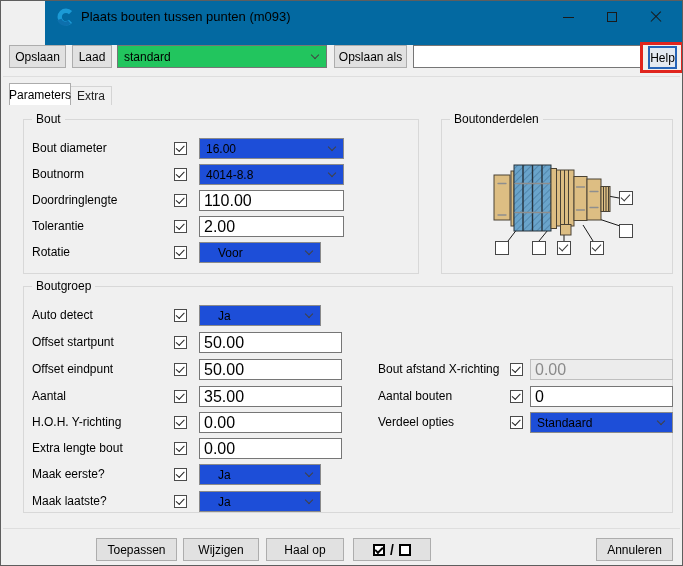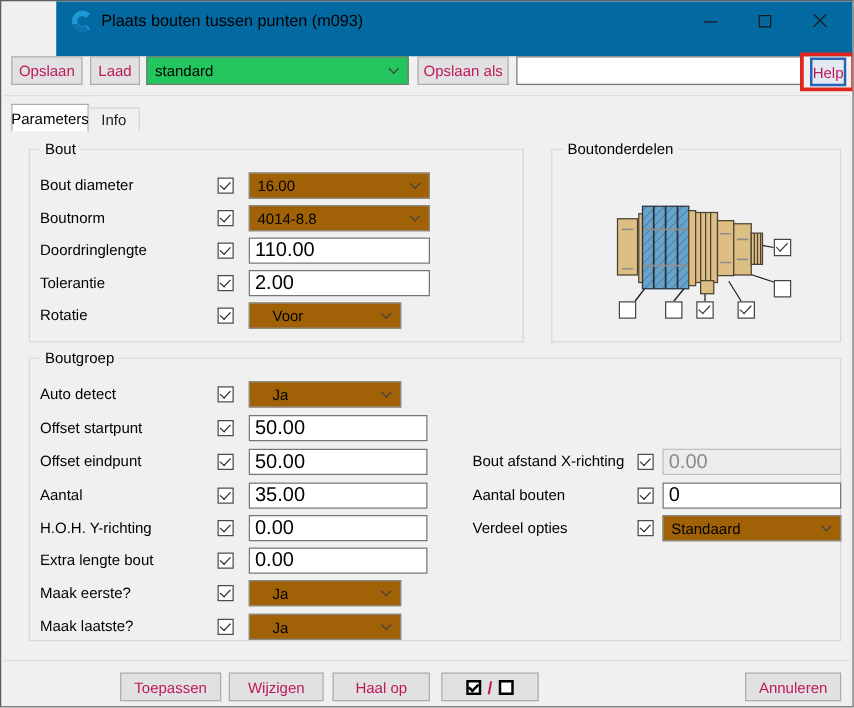--- a/index.html
+++ b/index.html
@@ -16,21 +16,21 @@
   .winbtns{position:absolute;right:4px;top:0;height:32px;display:flex;}
   .winbtn{width:44px;height:32px;display:flex;align-items:center;justify-content:center;position:relative;}
   .glyph-min{width:11px;height:1px;background:#1a1a1a;display:block;}
   .glyph-max{width:10px;height:10px;border:1px solid #1a1a1a;display:block;background:transparent;}
   .glyph-close{width:12px;height:12px;position:relative;display:block;}
   .glyph-close::before,.glyph-close::after{content:"";position:absolute;left:-1px;top:5px;width:14px;height:1.4px;background:#1a1a1a;}
   .glyph-close::before{transform:rotate(45deg);}
   .glyph-close::after{transform:rotate(-45deg);}
   
   .btn{position:absolute;height:23px;background:#E1E1E1;border:1px solid #ADADAD;
-       display:flex;align-items:center;justify-content:center;font-size:12px;color:#be185d;}
+       display:flex;align-items:center;justify-content:center;font-size:12px;color:#000000;}
   .combo{position:absolute;height:23px;background:#22c55e;border:1px solid #767676;
          display:flex;align-items:center;padding:0 22px 0 6px;}
   .combo .chev,.select .chev{position:absolute;right:8px;top:50%;width:6px;height:6px;margin-top:-5px;
         border-right:1.3px solid #424242;border-bottom:1.3px solid #424242;transform:rotate(45deg);}
   .tinput{position:absolute;height:23px;border:1px solid #767676;background:#fff;
           font-family:"Liberation Sans",sans-serif;font-size:12px;padding:0 5px;margin:0;}
   .red-annot{position:absolute;left:639px;top:41px;width:44px;height:31px;border:3px solid #E0251E;}
   .help-btn{left:647px;top:45px;width:29px;height:23px;border:2px solid #2564B8;background:#E3E9F1;}
   .sep{position:absolute;left:2px;right:2px;height:1px;background:#DEDEDE;}
   
@@ -39,21 +39,21 @@
   .tab.inactive{left:70px;top:85px;width:41px;height:19px;background:#F0F0F0;border:1px solid #D4D4D4;border-bottom:none;border-left:none;color:#222;}
   
   .groupbox{position:absolute;border:1px solid #D8D8D8;}
   .gtitle{position:absolute;top:-8px;left:8px;background:#F0F0F0;padding:0 4px;font-size:12px;line-height:14px;}
   
   .frow{position:absolute;left:8px;right:8px;height:21px;}
   .flabel{position:absolute;left:0;top:0;line-height:21px;font-size:12px;white-space:nowrap;}
   .checkbox{position:absolute;top:4px;width:13px;height:13px;background:#fff;border:1px solid #4B4B4B;}
   .checkbox.on::after{content:"";position:absolute;left:1px;top:2px;width:7px;height:3.5px;
       border-left:1.7px solid #262626;border-bottom:1.7px solid #262626;transform:rotate(-47deg);}
-  .select{position:absolute;height:21px;background:#a16207;border:1px solid #8A8A8A;
+  .select{position:absolute;height:21px;background:#1d4ed8;border:1px solid #8A8A8A;
           display:flex;align-items:center;padding:0 20px 0 6px;}
   .finput{position:absolute;height:21px;border:1px solid #767676;background:#fff;
           font-family:"Liberation Sans",sans-serif;font-size:16px;padding:0 4px;margin:0;}
   .finput:disabled{background:#ECECEC;color:#8A8A8A;border-color:#BFBFBF;}
   .cb-col{left:142px;}
   .ctrl-col{left:167px;}
   .w145{width:145px;} .w122{width:122px;padding-left:18px;} .w143{width:143px;}
   
   .fig-cb{position:absolute;width:14px;height:14px;background:#fff;border:1px solid #474747;}
   .fig-cb.on::after{content:"";position:absolute;left:1px;top:2px;width:8px;height:4px;
@@ -107,21 +107,21 @@
   <div class="btn help-btn">
       <span>Help</span>
     </div>
 
   <div class="sep" style="top:75px;"></div>
 
   <div class="tab active">
       <span>Parameters</span>
     </div>
   <div class="tab inactive">
-      <span>Info</span>
+      <span>Extra</span>
     </div>
 
   <div class="groupbox" style="left:22px;top:118px;width:396px;height:155px;">
     <span class="gtitle">Bout</span>
 
     <div class="frow" style="top:18px;">
       <span class="flabel">Bout diameter</span>
       <span class="checkbox cb-col on"></span>
       <div class="select ctrl-col w145">
         <span>16.00</span>

